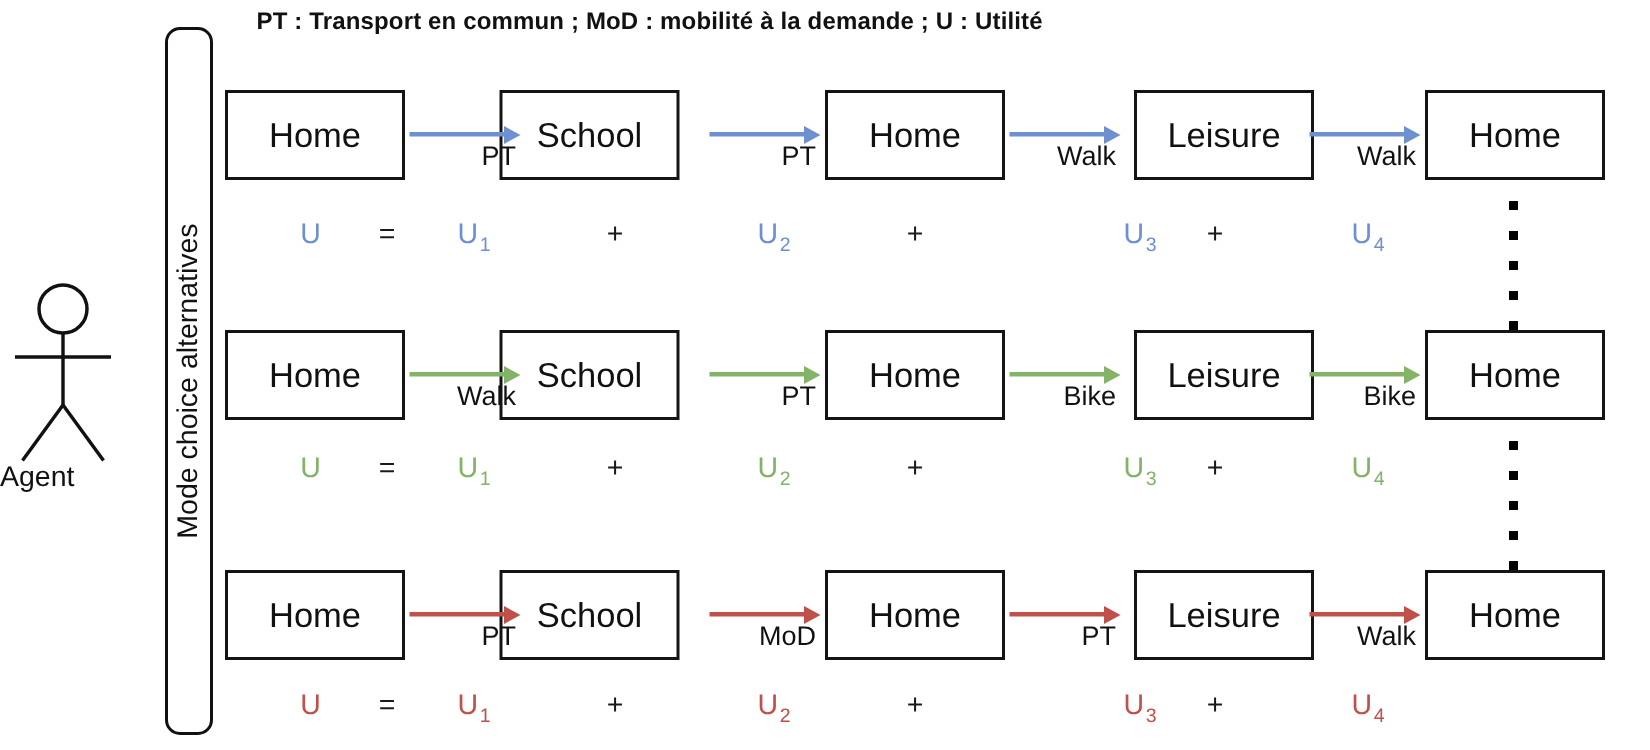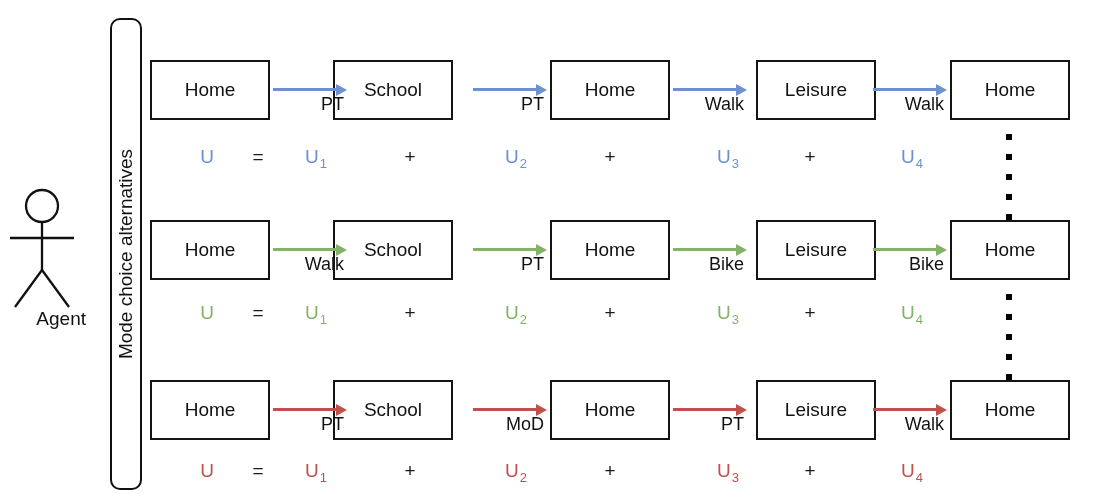--- a/index.html
+++ b/index.html
@@ -4,61 +4,62 @@
 <style>
   * { box-sizing: border-box; margin: 0; padding: 0; }
   html, body { background: #ffffff; }
   .canvas {
     position: relative; width: 1100px; height: 500px; background: #fff;
     font-family: "Liberation Sans", sans-serif; color: #111; overflow: hidden;
   }
   .title { position: absolute; left: 171px; top: 6px; font-size: 16px; font-weight: 700; letter-spacing: .1px; }
 
   .agent-svg  { position: absolute; left: 2px; top: 186px; }
-  .agent-label{ position: absolute; left: 0; top: 308px; width: 86px; text-align: right; font-size: 19px; }
+  .agent-label{ position: absolute; left: 0; top: 308px; width: 86px; text-align: left; font-size: 19px; }
 
   .alt-bar { position: absolute; left: 110px; top: 18px; width: 32px; height: 472px;
              border: 2.5px solid #111; border-radius: 10px; background: #fff; }
   .alt-bar-label { position: absolute; left: 50%; top: 50%;
              transform: translate(-50%,-50%) rotate(-90deg); white-space: nowrap; font-size: 19px; }
 
   .box { position: absolute; width: 120px; height: 60px; background: #fff;
          border: 2.5px solid #141414; display: flex; align-items: center; justify-content: center;
-         font-size: 19px; }
+         font-size: 23px; }
   .c0{left:150px}.c1{left:333px}.c2{left:550px}.c3{left:756px}.c4{left:950px}
   .r0{top:60px}.r1{top:220px}.r2{top:380px}
 
   .arrow { position: absolute; height: 3px; background: currentColor; }
   .arrow::after { content:""; position:absolute; right:-10px; top:-4.5px; width:0; height:0;
          border-top:6px solid transparent; border-bottom:6px solid transparent;
          border-left:11px solid currentColor; }
   .ar0{top:88px}.ar1{top:248px}.ar2{top:408px}
   .a0{left:273px;width:64px}.a1{left:473px;width:64px}.a2{left:673px;width:64px}.a3{left:873px;width:64px}
 
   .mode-label { position: absolute; width: 92px; text-align: right; font-size: 18px; color:#111; }
   .m0{left:252px}.m1{left:452px}.m2{left:652px}.m3{left:852px}
   .mr0{top:94px}.mr1{top:254px}.mr2{top:414px}
 
   .eq { position: absolute; transform: translateX(-50%); font-size: 19px; white-space: nowrap; }
   .sym { color: #1a1a1a; }
   .x-u{left:207px}.x-eq{left:258px}.x-t1{left:316px}.x-p1{left:410px}.x-t2{left:516px}
-  .x-p2{left:610px}.x-t3{left:728px}.x-p3{left:810px}.x-t4{left:912px}
+  .x-p2{left:610px}.x-t3{left:760px}.x-p3{left:810px}.x-t4{left:912px}
   .er0{top:146px}.er1{top:302px}.er2{top:460px}
   .sub { font-size: 13px; vertical-align: -5px; margin-left: 1px; }
 
   .dots { position: absolute; left: 1006px; width: 6px; height: 86px;
           display: flex; flex-direction: column; justify-content: space-between; }
   .dots div { width: 6px; height: 6px; background: #000; }
   .d0{top:134px}.d1{top:294px}
 </style>
 </head>
 <body>
 
 <div class="canvas">
 
+  <div class="title">PT : Transport en commun ; MoD : mobilité à la demande ; U : Utilité</div>
 
   <svg class="agent-svg" width="82" height="124" viewBox="0 0 82 124">
     <circle cx="40" cy="20" r="16" fill="none" stroke="#111" stroke-width="2.3"></circle>
     <line x1="40" y1="36" x2="40" y2="84" stroke="#111" stroke-width="2.3"></line>
     <line x1="8" y1="52" x2="72" y2="52" stroke="#111" stroke-width="2.3"></line>
     <line x1="40" y1="84" x2="13" y2="121" stroke="#111" stroke-width="2.3"></line>
     <line x1="40" y1="84" x2="67" y2="121" stroke="#111" stroke-width="2.3"></line>
   </svg>
   <div class="agent-label">Agent</div>
 

